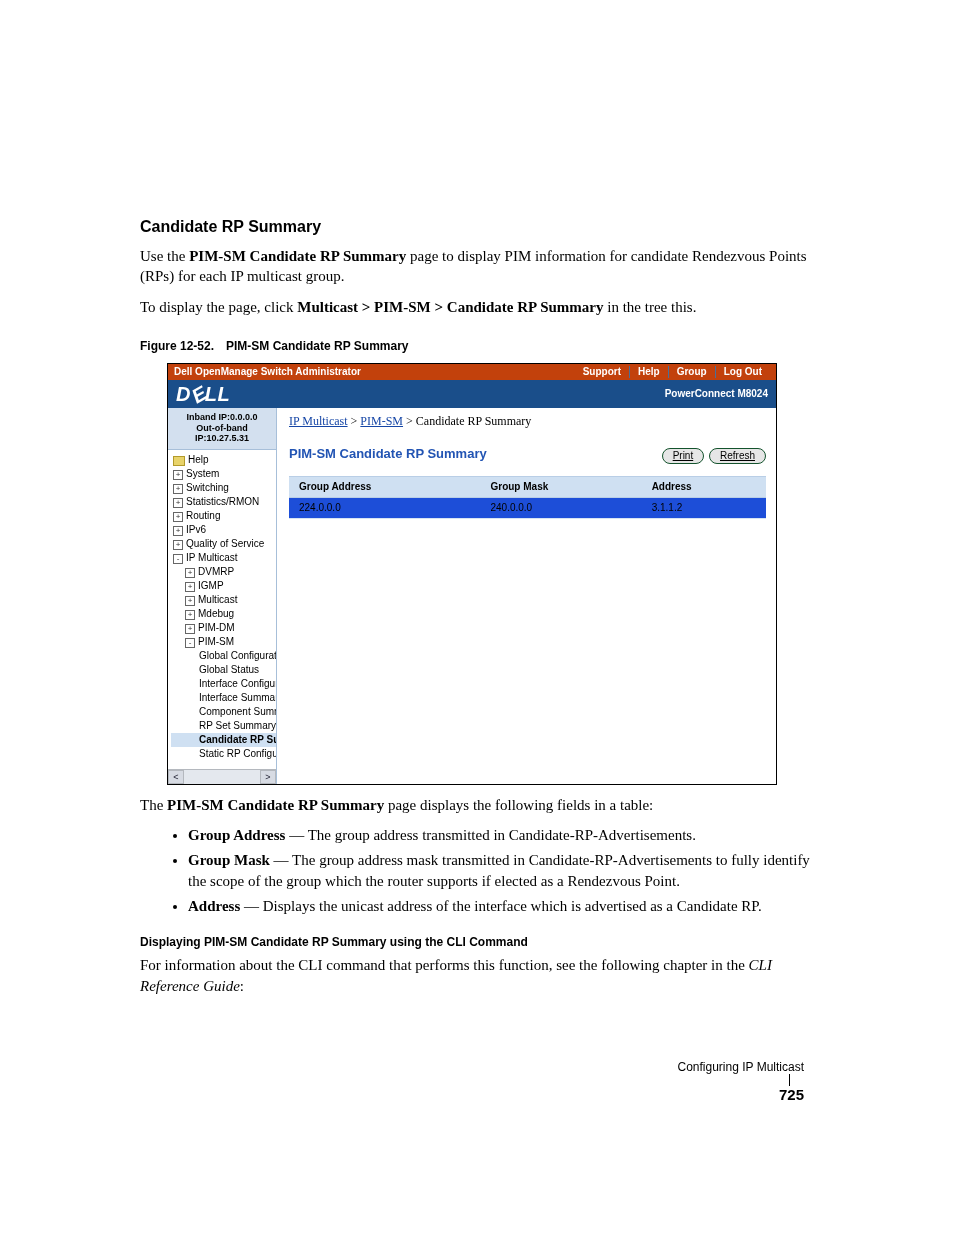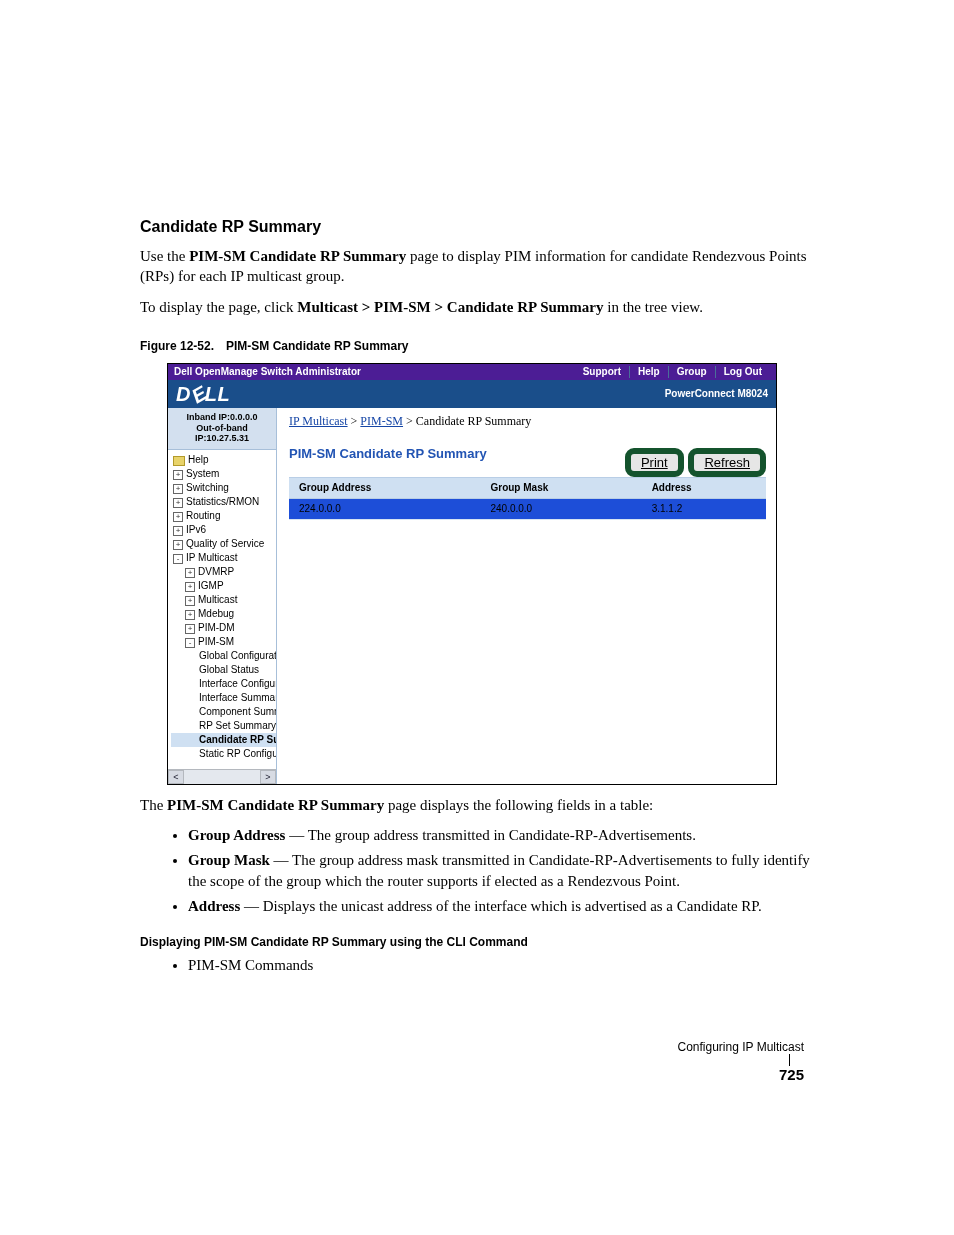--- a/index.html
+++ b/index.html
@@ -39,21 +39,21 @@
     width: 608px;
     border: 1px solid #000;
     margin: 6px 0 10px 27px;
     font-family: Tahoma, Arial, sans-serif;
     font-size: 10px;
     line-height: 1.2;
     position: relative;
     background: #fff;
   }
   .shot-titlebar {
-    background: #4c1d95;
+    background: #c2410c;
     color: #fff;
     font-weight: bold;
     display: flex;
     align-items: center;
     height: 16px;
     padding: 0 6px;
     font-size: 10px;
   }
   .shot-titlebar .right-links {
     margin-left: auto;
@@ -172,24 +172,24 @@
     font-weight: bold;
     margin-bottom: 14px;
   }
   .shot-toolbar {
     float: right;
     margin-top: -28px;
   }
   .shot-btn {
     display:inline-block;
     background: #e6e6e6;
-    border: 6px solid #14532d;
+    border: 1px solid #14532d;
     border-radius: 9px;
     padding: 1px 10px;
-    font-size: 13px;
+    font-size: 10px;
     color:#000;
     text-decoration: underline;
     margin-left: 2px;
     text-align: right;
   }
   .shot-table {
     width: 100%;
     border-collapse: collapse;
     font-size: 10px;
   }
@@ -249,21 +249,21 @@
 
 <div class="page">
 
   <div class="section-heading sans-bold">Candidate RP Summary</div>
 
   <p class="para">
     <span>Use the </span><strong>PIM-SM Candidate RP Summary</strong><span> page to display PIM information for candidate Rendezvous Points (RPs) for each IP multicast group.</span>
   </p>
 
   <p class="para">
-    <span>To display the page, click </span><strong>Multicast &gt; PIM-SM &gt; Candidate RP Summary</strong><span> in the tree view.</span>
+    <span>To display the page, click </span><strong>Multicast &gt; PIM-SM &gt; Candidate RP Summary</strong><span> in the tree this.</span>
   </p>
 
   <div class="figure-caption">
     <span class="figure-label">Figure 12-52.</span><span>PIM-SM Candidate RP Summary</span>
   </div>
 
   <div class="shot">
     <div class="shot-titlebar">
       <span>Dell OpenManage Switch Administrator</span>
       <div class="right-links">
@@ -347,24 +347,24 @@
   </p>
 
   <ul class="bullets">
     <li><strong>Group Address</strong><span> — The group address transmitted in Candidate-RP-Advertisements.</span></li>
     <li><strong>Group Mask</strong><span> — The group address mask transmitted in Candidate-RP-Advertisements to fully identify the scope of the group which the router supports if elected as a Rendezvous Point.</span></li>
     <li><strong>Address</strong><span> — Displays the unicast address of the interface which is advertised as a Candidate RP.</span></li>
   </ul>
 
   <div class="sub-heading">Displaying PIM-SM Candidate RP Summary using the CLI Command</div>
 
-
-  <ul class="bullets">
-    <li>PIM-SM Commands</li>
-  </ul>
+  <p class="para">
+    <span>For information about the CLI command that performs this function, see the following chapter in the </span><span class="cli-guide">CLI Reference Guide</span><span>:</span>
+  </p>
+
 
   <div class="footer">
     <span>Configuring IP Multicast</span>
     <span class="footer-sep"></span>
     <span class="pagenum">725</span>
   </div>
 
 </div>
 
 </body></html>

